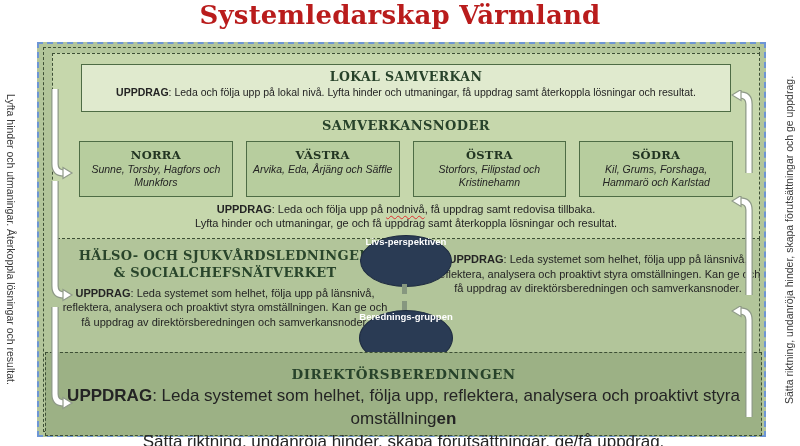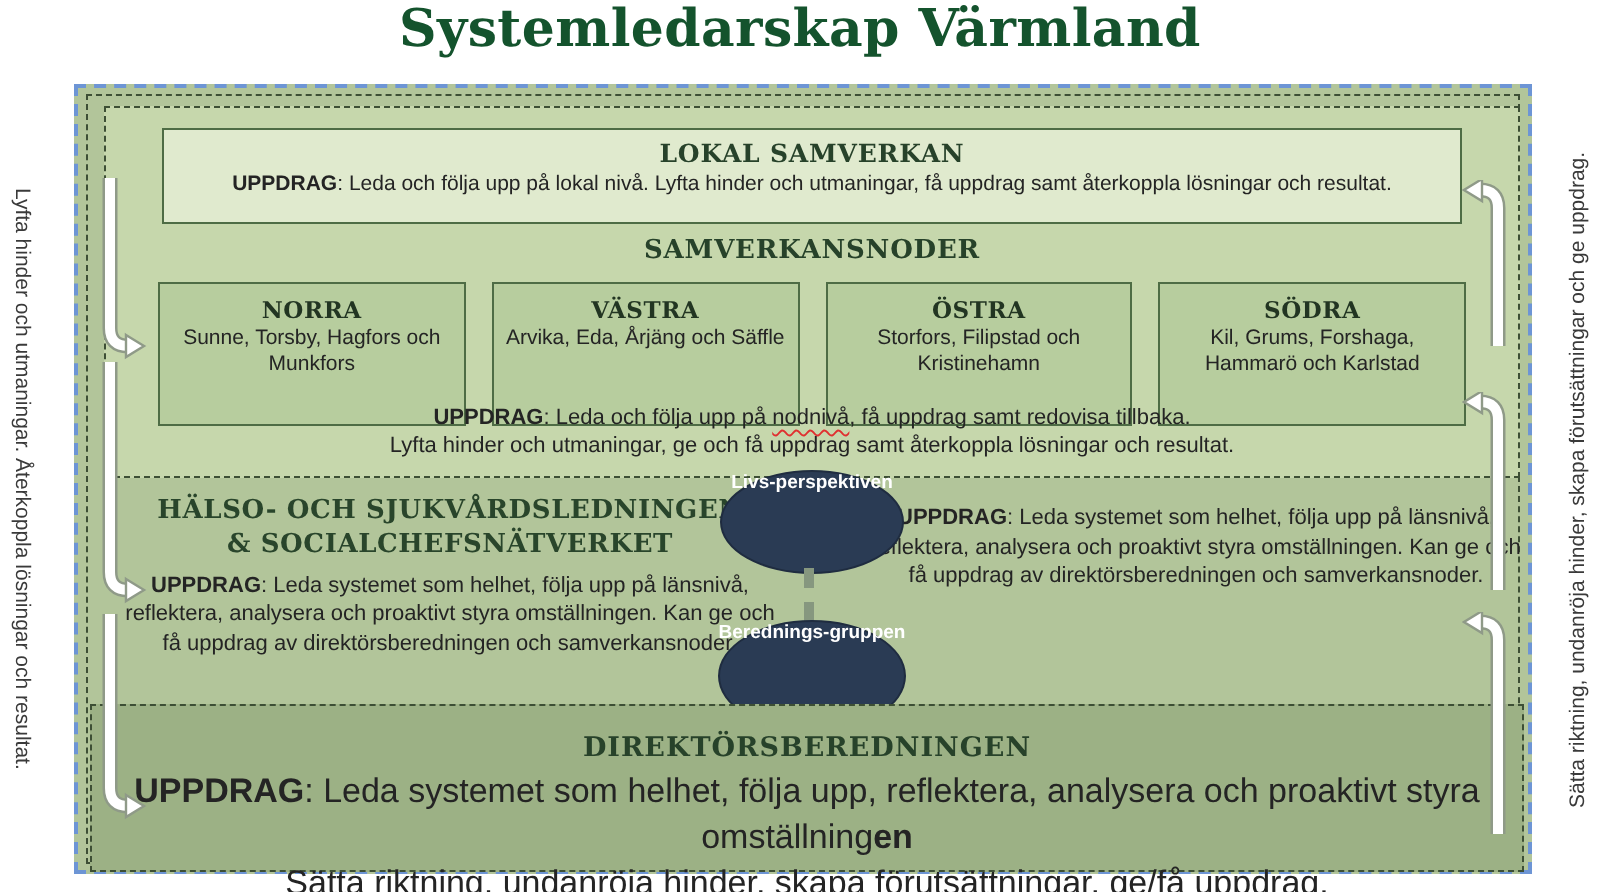--- a/index.html
+++ b/index.html
@@ -2,45 +2,45 @@
 <html><head>
 <meta charset="utf-8">
 <style>
   html,body{margin:0;padding:0;background:#ffffff;}
   .page{position:relative;width:800px;height:446px;background:#ffffff;overflow:hidden;
         font-family:"Liberation Sans",sans-serif;color:#242424;}
   .serif{font-family:"DejaVu Serif","Liberation Serif",serif;}
 
   .title{position:absolute;left:0;top:0;width:800px;text-align:center;margin:0;
          font-family:"DejaVu Serif","Liberation Serif",serif;font-weight:bold;
-         font-size:26px;color:#14532d;letter-spacing:0.2px;}
+         font-size:26px;color:#b91c1c;letter-spacing:0.2px;}
 
   .vtext{position:absolute;top:42px;height:395px;width:20px;display:flex;align-items:center;
          justify-content:center;font-size:10.5px;color:#3a3a3a;writing-mode:vertical-rl;}
   .vleft{left:1px;}
   .vright{right:1px;transform:rotate(180deg);}
 
   .selection{position:absolute;left:37px;top:42px;width:729px;height:395px;
              background:#b2c59a;border:2px dashed #6d95d5;box-sizing:border-box;}
   .outer-dashed{position:absolute;left:4px;top:3px;right:4px;bottom:3px;
                 border:1.5px dashed #3d4f35;pointer-events:none;}
 
   .top-band{position:absolute;left:13px;top:9px;width:708px;height:186px;box-sizing:border-box;
             background:#c6d7ac;border:1.4px dashed #3d4f35;}
   .lokal-box{position:absolute;left:28px;top:10px;width:650px;height:48px;box-sizing:border-box;
              background:#e0eace;border:1.5px solid #4e6c45;text-align:center;padding-top:4px;}
   .box-title{font-weight:bold;font-size:12.5px;color:#27422a;letter-spacing:0.4px;}
   .lokal-body{font-size:10.5px;margin-top:2px;white-space:nowrap;}
   .section-title{position:absolute;left:0;top:64px;width:100%;text-align:center;
                  font-weight:bold;font-size:13px;color:#27422a;letter-spacing:0.4px;}
   .nodes-row{position:absolute;left:26px;top:87px;width:654px;display:flex;gap:13px;}
-  .node-box{flex:1;box-sizing:border-box;height:72px;background:#b7cd9e;border:1.5px solid #4e6c45;
+  .node-box{flex:1;box-sizing:border-box;height:56px;background:#b7cd9e;border:1.5px solid #4e6c45;
             text-align:center;padding-top:6px;}
   .node-name{font-weight:bold;font-size:11.5px;color:#223522;letter-spacing:0.3px;}
-  .node-muni{font-size:10.5px;line-height:1.25;margin-top:1px;padding:0 4px;}
+  .node-muni{font-size:10.5px;line-height:1.25;margin-top:1px;padding:0 4px;font-style:italic;}
   .nodes-uppdrag{position:absolute;left:0;top:148px;width:100%;text-align:center;
                  font-size:11px;line-height:1.3;}
   .misspelled{text-decoration:underline;text-decoration-style:wavy;text-decoration-color:#e03030;
               text-decoration-thickness:1px;text-underline-offset:2px;}
 
   .mid-block{position:absolute;text-align:center;font-size:11px;line-height:1.32;}
   .halso{left:20px;top:204px;width:332px;}
   .skol{left:392px;top:204px;width:334px;}
   .mid-title{font-family:"DejaVu Serif","Liberation Serif",serif;font-weight:bold;
              font-size:13px;color:#29452b;line-height:1.3;letter-spacing:0.3px;}

